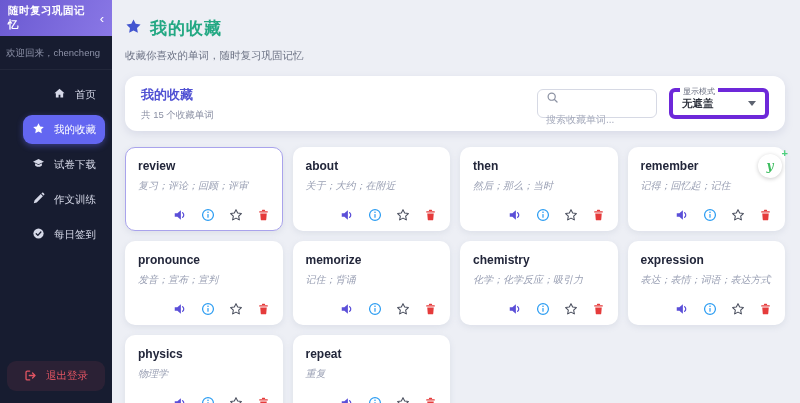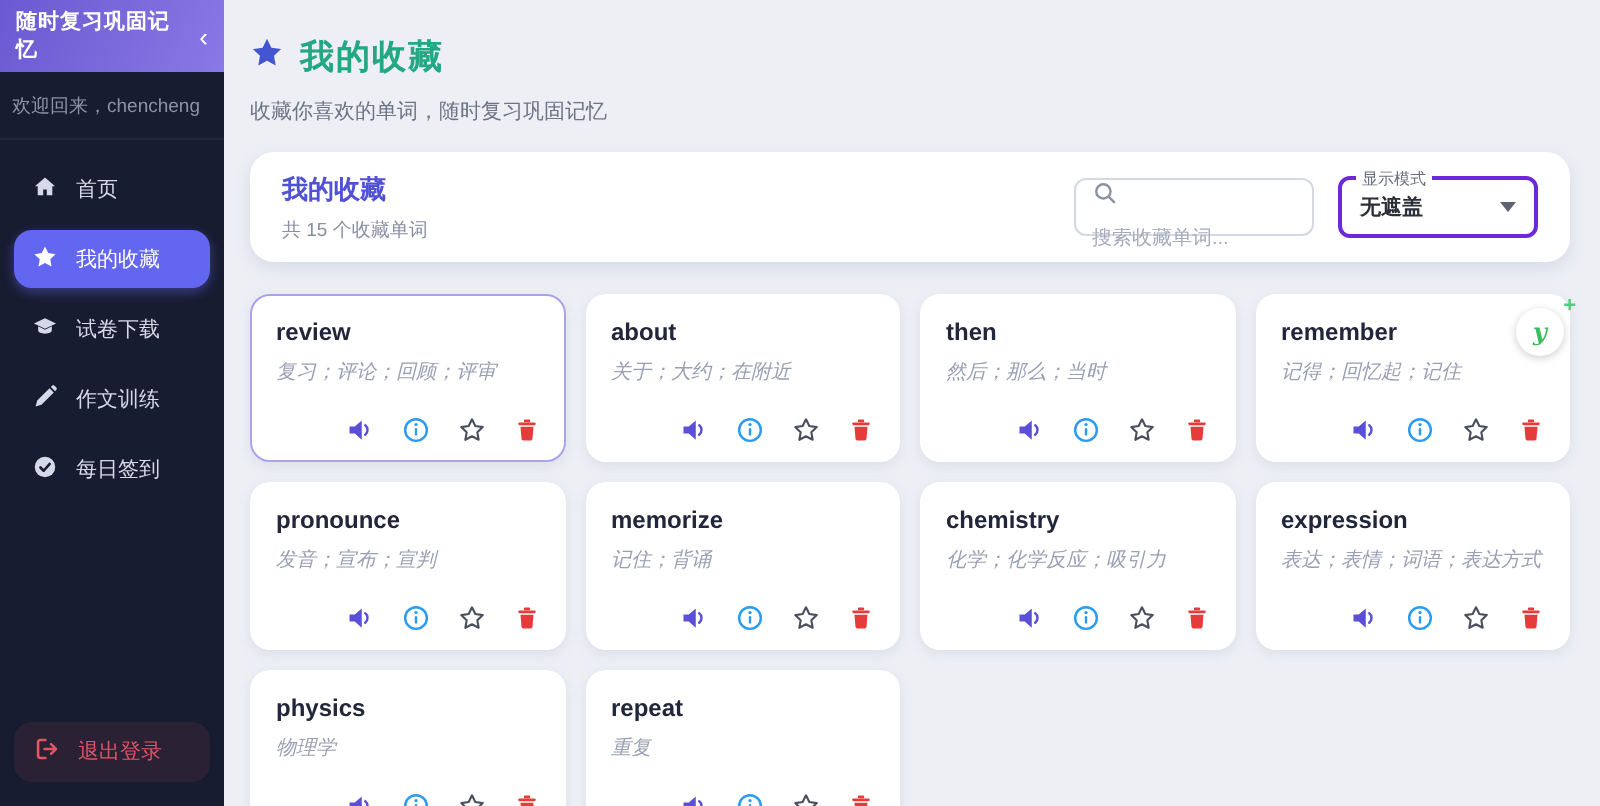--- a/index.html
+++ b/index.html
@@ -9,47 +9,47 @@
 
   
   .sidebar { width:112px; min-width:112px; height:100%; background:#171c30;
     display:flex; flex-direction:column; }
   .sb-header { height:36px; background:linear-gradient(115deg,#6a59d1 0%,#8a78e6 100%);
     display:flex; align-items:center; justify-content:flex-end; padding:0 8px; gap:5px; }
   .sb-title { color:#fff; font-size:10.5px; font-weight:bold; letter-spacing:.5px; }
   .sb-collapse { color:#fff; font-size:13px; line-height:1; cursor:pointer; }
   .sb-welcome { color:#8d92a8; font-size:9.5px; padding:11px 6px 9px;
     border-bottom:1px solid rgba(255,255,255,.05); }
-  .sb-menu { padding:10px 7px 0; display:flex; flex-direction:column; gap:6px; flex:1; }
+  .sb-menu { padding:10px 7px 0; display:flex; flex-direction:column; gap:6px; flex:1;align-items:flex-end; }
   .sb-item { height:29px; display:flex; align-items:center; gap:9px; padding:0 9px;
     border-radius:9px; color:#d6d9e8; font-size:10.5px; cursor:pointer; }
   .sb-item svg { flex:0 0 auto; }
   .sb-item.active { background:#6366f1; color:#fff; box-shadow:0 2px 6px rgba(99,102,241,.45); }
   .sb-logout { margin:8px 7px 12px; height:30px; border-radius:9px;
     background:rgba(229,76,100,.10); color:#e25563; font-size:10.5px;
-    display:flex; align-items:center; gap:9px; padding:0 10px; cursor:pointer; }
+    display:flex; align-items:center; gap:9px; padding:0 10px; cursor:pointer;justify-content:center; }
 
   
   .main { flex:1; padding:14px 15px 0 13px; position:relative; }
   .page-title-row { display:flex; align-items:center; gap:8px; margin-top:3px; }
   .page-title { font-size:17px; font-weight:bold; color:#23a883; letter-spacing:1px; }
   .page-subtitle { font-size:10.5px; color:#6e7486; margin-top:9px; }
 
   .toolbar-card { margin-top:13px; background:#fff; border-radius:12px;
     box-shadow:0 3px 8px rgba(120,130,170,.18); padding:9px 16px 9px 16px;
     display:flex; align-items:center; justify-content:space-between; height:55px; }
   .tb-title { color:#5051d3; font-weight:bold; font-size:13px; }
   .tb-count { color:#8a8fa3; font-size:9.5px; margin-top:5px; }
   .tb-right { display:flex; align-items:center; gap:12px; }
   .search-box { width:120px; height:29px; border:1px solid #d6d9e4; border-radius:6px;
     display:flex; align-items:flex-start; gap:6px; padding:0 8px; background:#fff;flex-direction:column; }
   .search-box input { border:none; outline:none; width:100%; font-size:10px; color:#333;
     font-family:inherit; background:transparent; }
   .search-box input::placeholder { color:#a6abbc; }
-  .mode-select { position:relative; width:100px; height:31px; border:2px solid #6d28d9;
+  .mode-select { position:relative; width:100px; height:31px; border:4px solid #6d28d9;
     border-radius:6px; display:flex; align-items:center; justify-content:space-between;
     padding:0 9px; cursor:pointer; background:#fff; }
   .mode-label { position:absolute; top:-6px; left:7px; background:#fff; padding:0 3px;
     font-size:8px; color:#6a6f80; }
   .mode-value { font-size:10.5px; font-weight:bold; color:#2b2f3a; }
   .caret { width:0; height:0; border-left:4px solid transparent; border-right:4px solid transparent;
     border-top:5px solid #5d6370; }
 
   .cards-grid { margin-top:16px; display:grid; grid-template-columns:repeat(4,1fr);
     grid-auto-rows:84px; gap:10px; }

